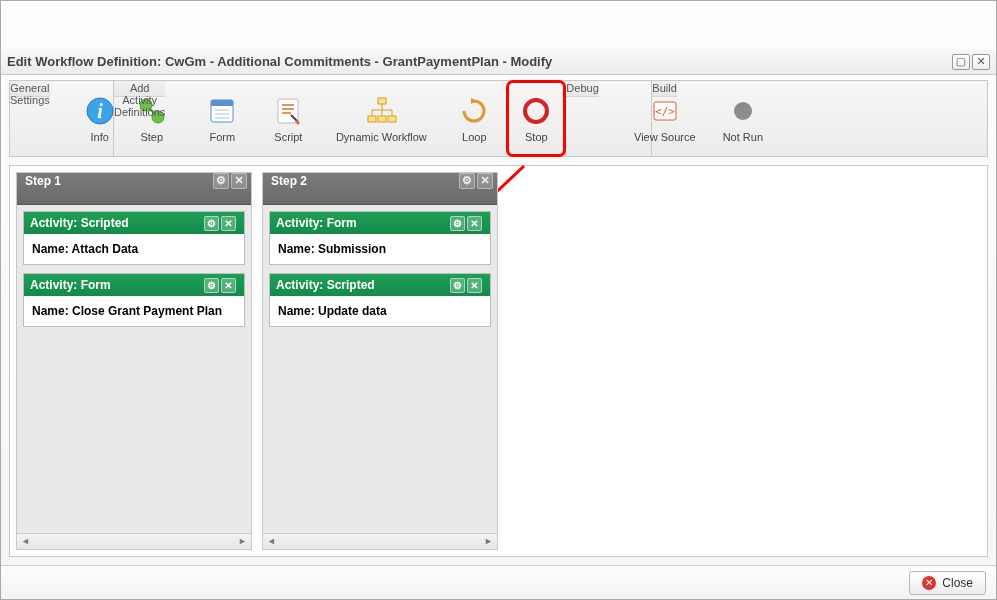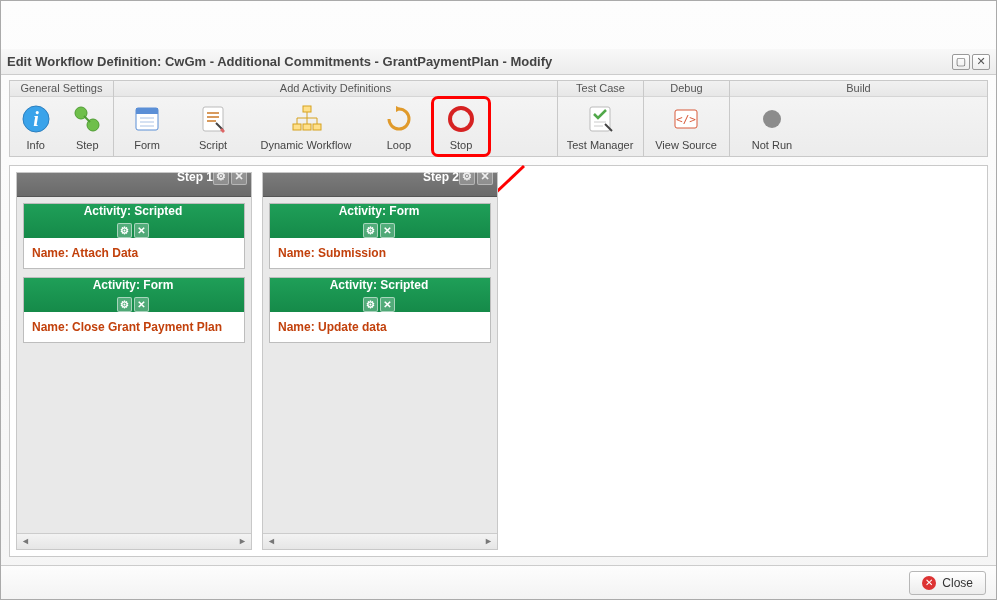--- a/index.html
+++ b/index.html
@@ -50,21 +50,21 @@
   }
   .ribbon {
     display: flex;
     border: 1px solid #c9c9c9;
     background: linear-gradient(#f6f6f6,#ececec);
     height: 77px;
   }
   .ribbon-group {
     border-right: 1px solid #c9c9c9;
     display: flex;
-    flex-direction: column;
+    gap: 24px;
   }
   .ribbon-group:last-child { border-right: none; }
   .rg-header {
     height: 16px;
     font-size: 11px;
     color: #555;
     text-align: center;
     border-bottom: 1px solid #d5d5d5;
     background: linear-gradient(#f1f1f1,#e7e7e7);
     padding-top: 1px;
@@ -107,26 +107,26 @@
   }
   .step-col {
     width: 236px;
     border: 1px solid #c8c8c8;
     background: #e9e9e9;
     display: flex;
     flex-direction: column;
     position: relative;
   }
   .step-header {
-    height: 24px;
+    height: 32px;
     background: linear-gradient(#7b7b7b,#6a6a6a);
     color: #fff;
     font-weight: bold;
     font-size: 12px;
-    display:flex; align-items:center; justify-content:flex-end;
+    display:flex; align-items:center; justify-content:space-between;
     padding: 0 4px 16px 8px;
     border-bottom: 1px solid #555;
   }
   .hdr-icons { display:flex; gap:2px; }
   .hdr-ico {
     width: 16px; height:16px;
     background: rgba(255,255,255,0.2);
     border:1px solid rgba(255,255,255,0.35);
     border-radius:2px;
     display:flex;align-items:center;justify-content:center;
@@ -136,34 +136,33 @@
     flex:1;
     padding: 6px;
     display:flex; flex-direction:column; gap:8px;
     overflow:hidden;
   }
   .activity {
     border:1px solid #bdbdbd;
     background:#fff;
   }
   .act-header {
-    height:34px;
+    height:22px;
     background: linear-gradient(#1f9f58,#158a49);
     color:#fff;
     font-weight:bold;
     font-size:12px;
     display:flex;align-items:center;justify-content:space-between;
     padding:0 8px 0 6px;
-    flex-direction:column;
   }
   .act-body {
     padding:8px 8px;
     font-size:12px;
     font-weight:bold;
-    color:#c2410c;
+    color:#000000;
     white-space:nowrap;
     overflow:hidden;
   }
   .act-ico {
     width:15px;height:15px;
     background: rgba(255,255,255,0.25);
     border:1px solid rgba(255,255,255,0.5);
     border-radius:2px;
     display:flex;align-items:center;justify-content:center;
     font-size:10px;color:#fff;cursor:pointer;
@@ -300,36 +299,20 @@
             <div class="ricon">
               <svg width="30" height="30">
                   <circle cx="15" cy="15" r="11" fill="none" stroke="#d62222" stroke-width="4"></circle>
                 </svg>
             </div>
             <div class="rbtn-label">Stop</div>
           </div>
         </div>
       </div>
 
-      <div class="ribbon-group" style="width:86px">
-        <div class="rg-header">Test Case</div>
-        <div class="rg-body">
-          <div class="rbtn wider">
-            <div class="ricon">
-              <svg width="30" height="30">
-                  <rect x="5" y="3" width="20" height="24" rx="2" fill="#fff" stroke="#bbb"></rect>
-                  <path d="M9 10 L13 14 L21 6" stroke="#51a84a" stroke-width="2.5" fill="none"></path>
-                  <path d="M9 18 L21 18 M9 22 L18 22" stroke="#ccc"></path>
-                  <path d="M20 20 L27 27" stroke="#444" stroke-width="2"></path>
-                </svg>
-            </div>
-            <div class="rbtn-label">Test Manager</div>
-          </div>
-        </div>
-      </div>
 
       <div class="ribbon-group" style="width:86px">
         <div class="rg-header">Debug</div>
         <div class="rg-body">
           <div class="rbtn wider">
             <div class="ricon">
               <svg width="30" height="30">
                   <rect x="4" y="6" width="22" height="18" rx="2" fill="#fff" stroke="#d85a3a"></rect>
                   <text x="15" y="19" text-anchor="middle" font-size="11" fill="#d85a3a" font-family="monospace">&lt;/&gt;</text>
                 </svg>

